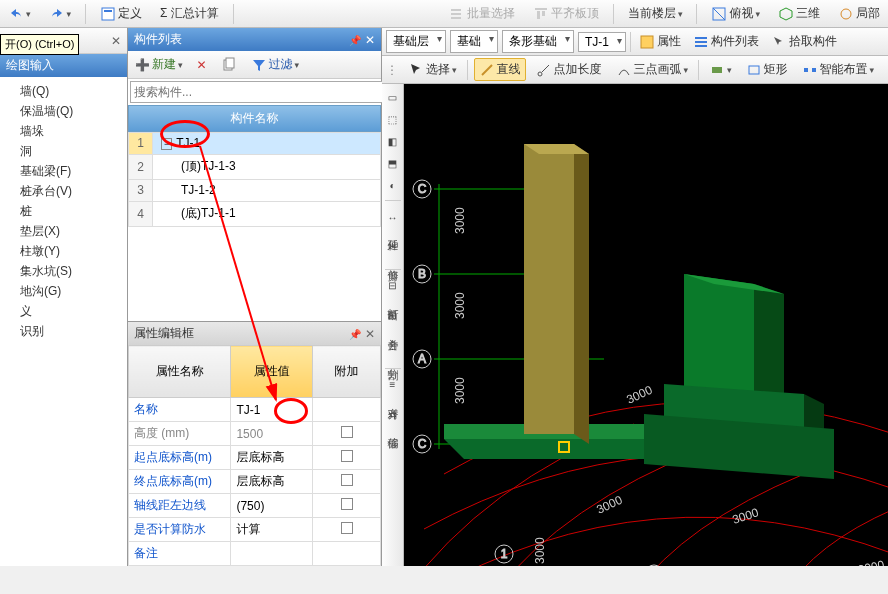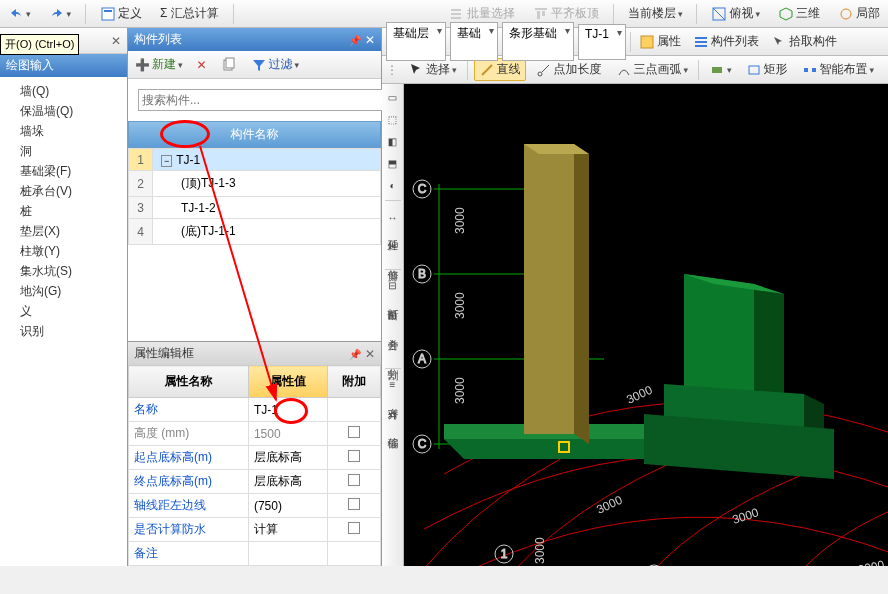--- a/index.html
+++ b/index.html
@@ -10,38 +10,38 @@
 .icon{display:inline-block;width:16px;height:16px;vertical-align:middle}
 .drop{font-size:9px;color:#555}
 .main{display:flex;height:538px}
 .leftcol{width:128px;background:#fff;border-right:1px solid #999;display:flex;flex-direction:column}
 .file-hint{background:#ffffe1;border:1px solid #000;padding:2px 4px;position:absolute;top:34px;left:0;z-index:50;font-size:11px}
 .panel-title{background:linear-gradient(#6ca6e0,#3e7bc4);color:#fff;padding:3px 6px;font-size:12px;display:flex;justify-content:space-between;align-items:center}
 .treelist{padding:4px 20px;overflow:hidden;flex:1;line-height:20px;color:#333}
 .treelist div{white-space:nowrap;cursor:pointer}
 .midcol{width:254px;background:#fff;border-right:1px solid #999;display:flex;flex-direction:column}
 .mid-toolbar{background:linear-gradient(#fdfdfd,#e8e8e8);padding:3px;display:flex;align-items:center;gap:6px;border-bottom:1px solid #ccc}
-.searchbox{border:1px solid #aaa;padding:3px;width:100%;margin:10px}
+.searchbox{border:1px solid #aaa;padding:3px;width:100%;margin:2px}
 .comp-header{background:linear-gradient(#8fc0e8,#5d9dd6);color:#fff;text-align:center;padding:4px;border:1px solid #6a9ec8}
 .comp-table{flex:1;border-collapse:collapse;width:100%}
 .comp-table td{border:1px solid #ddd;padding:3px 6px;font-size:12px}
 .comp-table .rownum{width:24px;text-align:center;background:#f5f5f5;color:#666}
 .circle-annot{position:absolute;border:3px solid red;border-radius:50%;pointer-events:none}
 .arrow-line{position:absolute;pointer-events:none}
 .prop-panel{border-top:1px solid #999}
 .prop-table{width:100%;border-collapse:collapse;font-size:12px}
-.prop-table th{background:linear-gradient(#f8f8f8,#e4e4e4);border:1px solid #ccc;padding:7px;font-weight:bold}
+.prop-table th{background:linear-gradient(#f8f8f8,#e4e4e4);border:1px solid #ccc;padding:17px;font-weight:normal}
 .prop-table td{border:1px solid #ddd;padding:3px 5px}
 .prop-table .name{color:#1155cc}
 .prop-table .name.gray{color:#888}
 .chk{width:12px;height:12px;border:1px solid #888;display:inline-block;background:#fff}
 .rightcol{flex:1;display:flex;flex-direction:column;background:#444}
 .right-toolbar{background:linear-gradient(#fdfdfd,#e8e8e8);border-bottom:1px solid #bbb;height:28px;display:flex;align-items:center;padding:0 4px;gap:4px}
 .right-toolbar2{background:linear-gradient(#fdfdfd,#e8e8e8);border-bottom:1px solid #bbb;height:28px;display:flex;align-items:center;padding:0 4px;gap:6px}
-.select-wrap{border:1px solid #aaa;background:#fff;padding:2px 16px 18px 6px;position:relative;cursor:pointer}
+.select-wrap{border:1px solid #aaa;background:#fff;padding:2px 16px 2px 6px;position:relative;cursor:pointer}
 .select-wrap::after{content:"▾";position:absolute;right:3px;top:2px;font-size:10px;color:#555}
 .canvas-area{flex:1;background:#000;position:relative;overflow:hidden}
 .vert-toolbar{position:absolute;left:0;top:0;width:22px;background:linear-gradient(90deg,#fdfdfd,#e8e8e8);height:100%;border-right:1px solid #bbb;display:flex;flex-direction:column;align-items:center;padding-top:4px;gap:4px}
 .vt-btn{width:18px;height:18px;display:flex;align-items:center;justify-content:center;cursor:pointer;font-size:10px;color:#444}
 .vt-sep{width:16px;height:1px;background:#ccc;margin:2px 0}
 .vt-label{writing-mode:vertical-rl;font-size:11px;color:#555;margin:2px 0}
 svg.scene{position:absolute;left:22px;top:0}
 .green{color:#3a7a2a}
 .blue{color:#2255aa}
 .pin{font-size:10px;color:#ddd}

